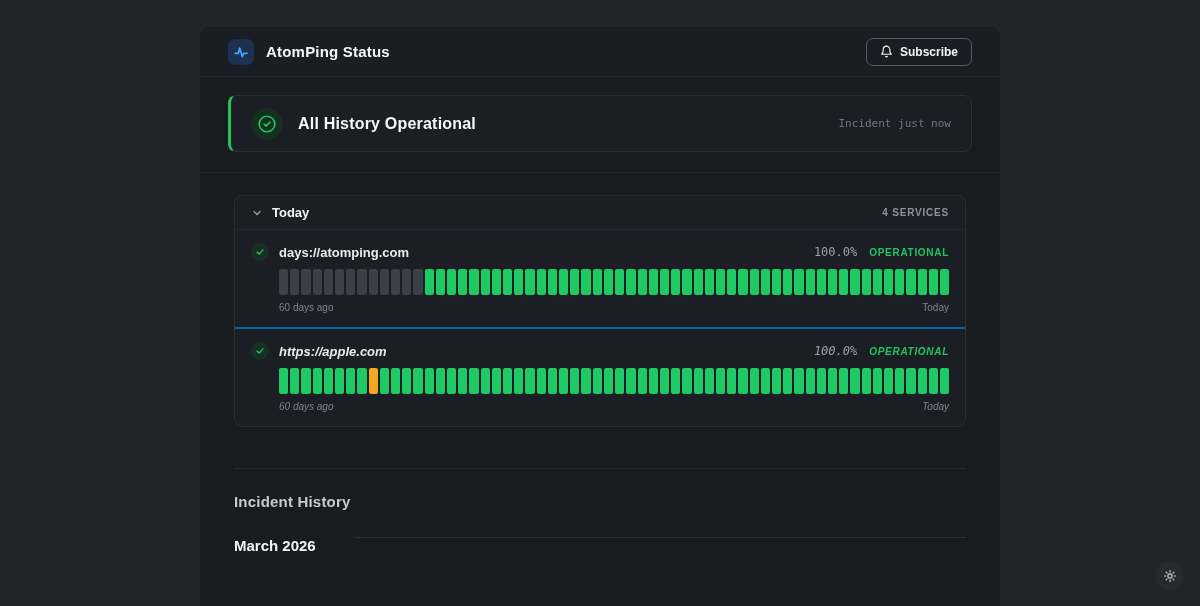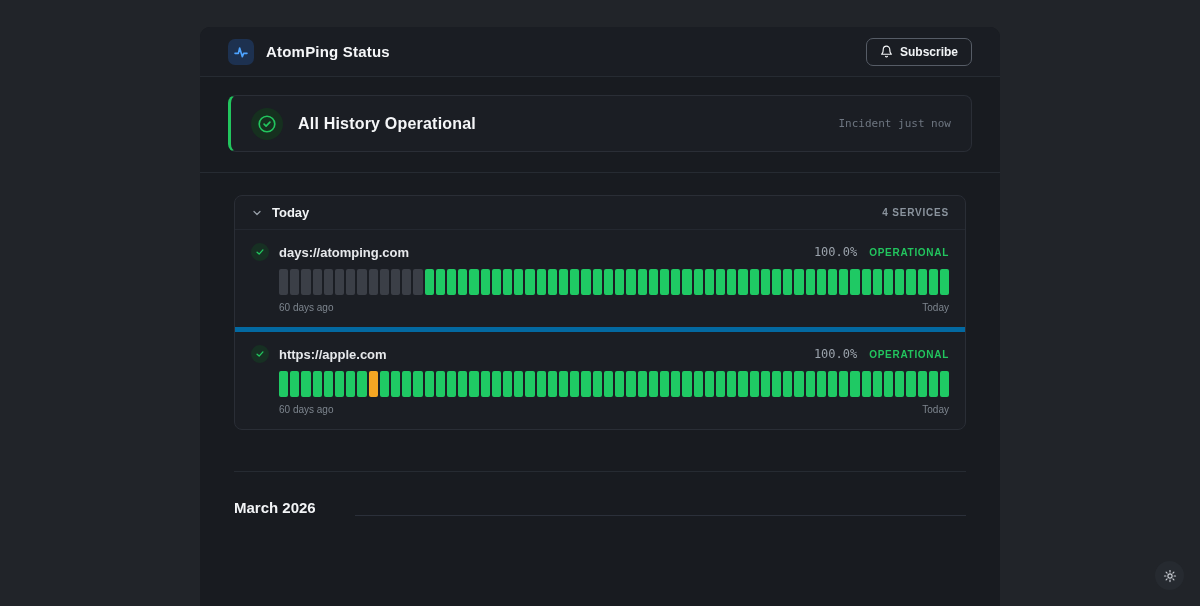--- a/index.html
+++ b/index.html
@@ -60,39 +60,39 @@
     overflow:hidden;
   }
   .group-header {
     height:34px; display:flex; align-items:center; padding:0 16px;
     border-bottom:1px solid #242830; cursor:pointer;
   }
   .group-name { color:#f2f4f6; font-size:13px; font-weight:bold; margin-left:9px; }
   .group-count { margin-left:auto; color:#8b949e; font-size:10px; font-weight:bold; letter-spacing:.8px; }
 
   .service-block { padding:13px 16px 14px; }
-  .service-block + .service-block { border-top:5px solid #0369a1; }
+  .service-block + .service-block { border-top:2px solid #0369a1;font-style:italic; }
   .service-row { display:flex; align-items:center; }
   .service-check {
     width:18px; height:18px; border-radius:50%; background:#173023;
     display:flex; align-items:center; justify-content:center; flex:0 0 auto;
   }
   .service-url { color:#e7e9ec; font-size:13px; font-weight:bold; margin-left:10px; cursor:pointer; }
   .service-right { margin-left:auto; display:flex; align-items:center; gap:12px; }
   .service-pct { color:#9aa2ab; font-size:12px; }
   .service-status { color:#22c55e; font-size:10px; font-weight:bold; letter-spacing:.7px; }
 
   .bars-wrap { margin-left:28px; }
   .bars-row { display:flex; gap:2px; margin-top:8px; height:26px; }
   .bar { flex:1; border-radius:2px; }
   .bars-footer { display:flex; justify-content:space-between; margin-top:7px; color:#7d858e; font-size:10px; }
 
   .hr-divider { height:1px; background:#262b32; margin-top:41px; }
   .incident-title { margin-top:24px; color:#c6cad0; font-size:15px; font-weight:bold; letter-spacing:.2px; }
-  .month-row { display:flex; align-items:flex-end; margin-top:27px; }
+  .month-row { display:flex; align-items:flex-start; margin-top:27px; }
   .month-label { color:#f2f4f6; font-size:15px; font-weight:bold; white-space:nowrap; }
   .month-line { flex:1; height:1px; background:#2b303a; margin-left:39px; }
 
   
   .theme-toggle {
     position:absolute; right:16px; bottom:16px; width:29px; height:29px;
     border-radius:50%; background:#262a30; border:none; cursor:pointer;
     display:flex; align-items:center; justify-content:center;
   }
 
@@ -309,20 +309,21 @@
             <span>60 days ago</span>
             <span>Today</span>
           </div>
         </div>
       </div>
 
     </div>
 
     <div class="hr-divider"></div>
 
+    <div class="incident-title">Incident History</div>
 
     <div class="month-row">
       <span class="month-label">March 2026</span>
       <span class="month-line"></span>
     </div>
 
   </div>
 </div>
 
 <button class="theme-toggle">

